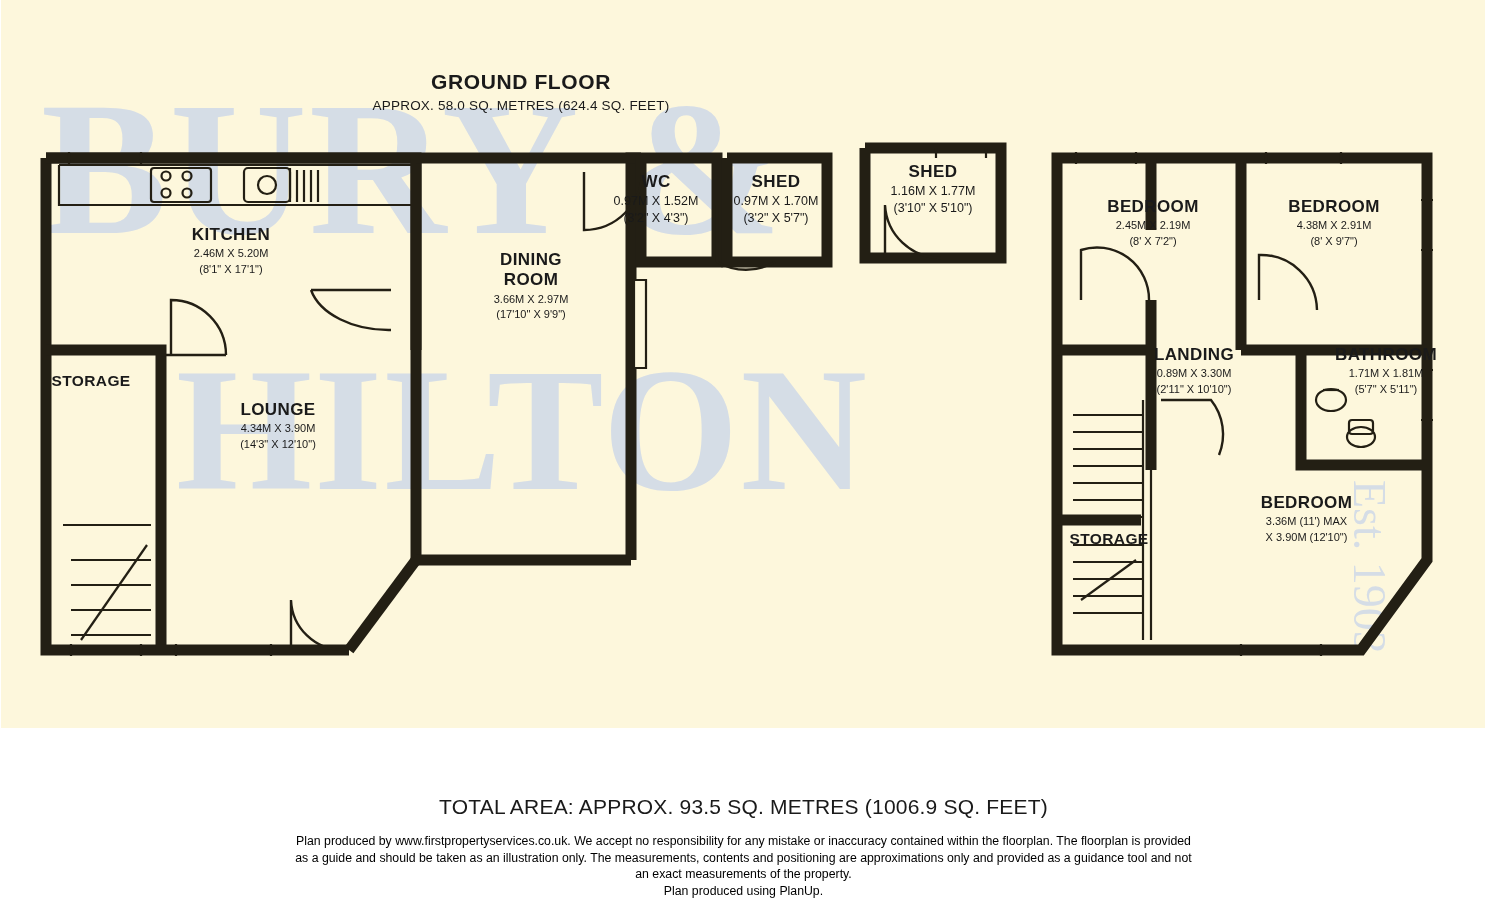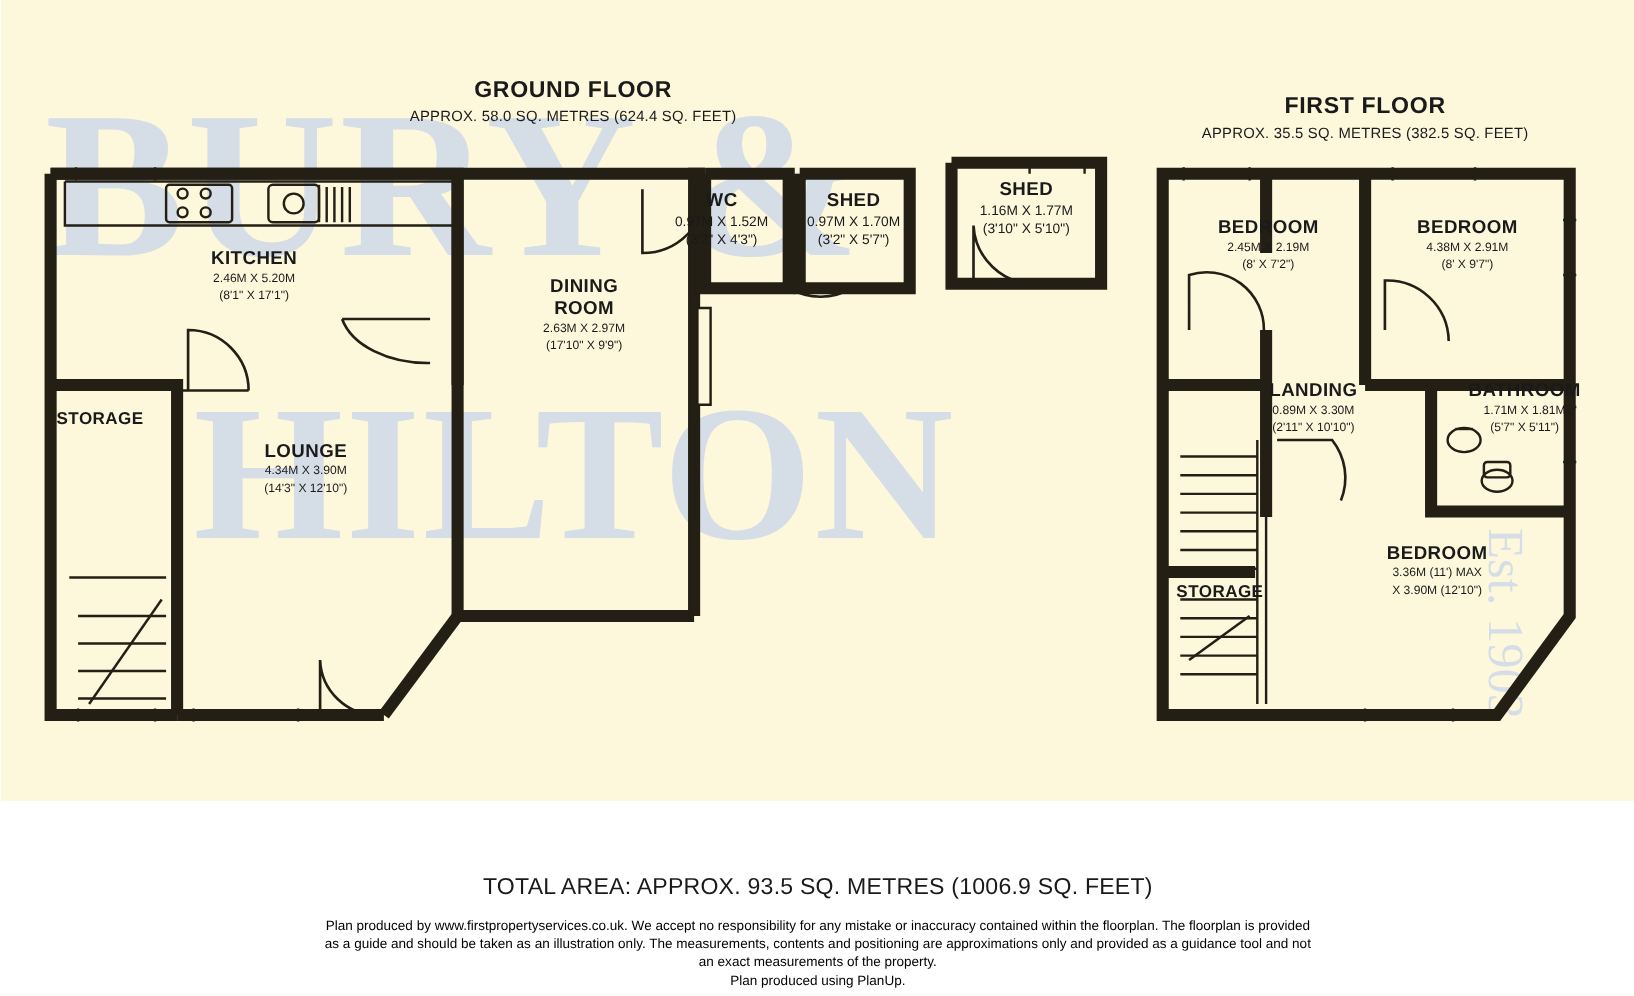--- a/index.html
+++ b/index.html
@@ -178,35 +178,31 @@
       <path d="M1160,400 L1210,400 A55,55 0 0 1 1218,455"></path>
       <path d="M1300,440 L1300,400"></path>
     </g>
   </svg>
 
   <div class="floor-title" id="gf-title">
     <div class="t">GROUND FLOOR</div>
     <div class="s">APPROX. 58.0 SQ. METRES (624.4 SQ. FEET)</div>
   </div>
 
-  <div class="floor-title" id="ff-title">
-    <div class="t">FIRST FLOOR</div>
-    <div class="s">APPROX. 35.5 SQ. METRES (382.5 SQ. FEET)</div>
-  </div>
 
   <div class="room" style="left:120px;top:225px;width:220px;">
     <div class="name">KITCHEN</div>
     <div class="dim">2.46M X 5.20M</div>
     <div class="dim">(8'1" X 17'1")</div>
   </div>
 
   <div class="room" style="left:420px;top:250px;width:220px;">
     <div class="name">DINING</div>
     <div class="name">ROOM</div>
-    <div class="dim">2.63M X 2.97M</div>
+    <div class="dim">3.66M X 2.97M</div>
     <div class="dim">(17'10" X 9'9")</div>
   </div>
 
   <div class="room" style="left:167px;top:400px;width:220px;">
     <div class="name">LOUNGE</div>
     <div class="dim">4.34M X 3.90M</div>
     <div class="dim">(14'3" X 12'10")</div>
   </div>
 
   <div class="room" style="left:20px;top:372px;width:140px;">

